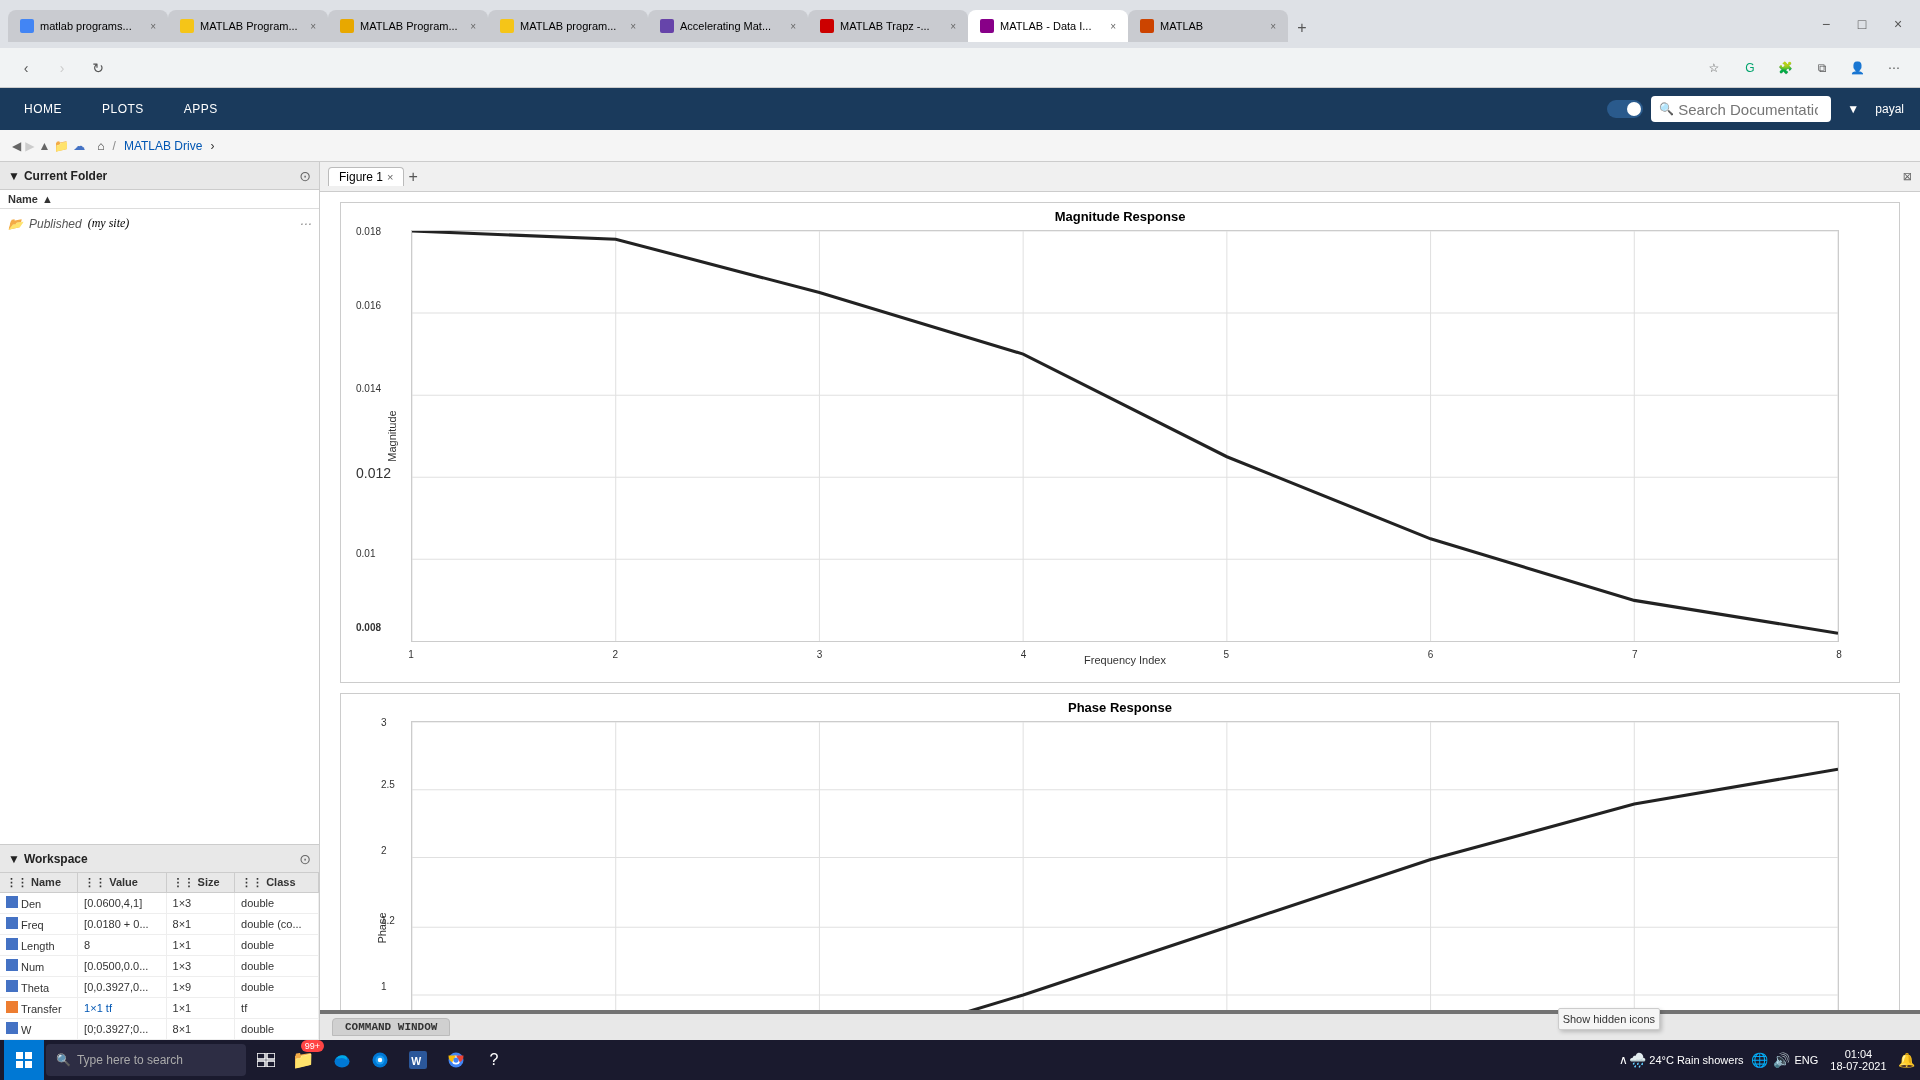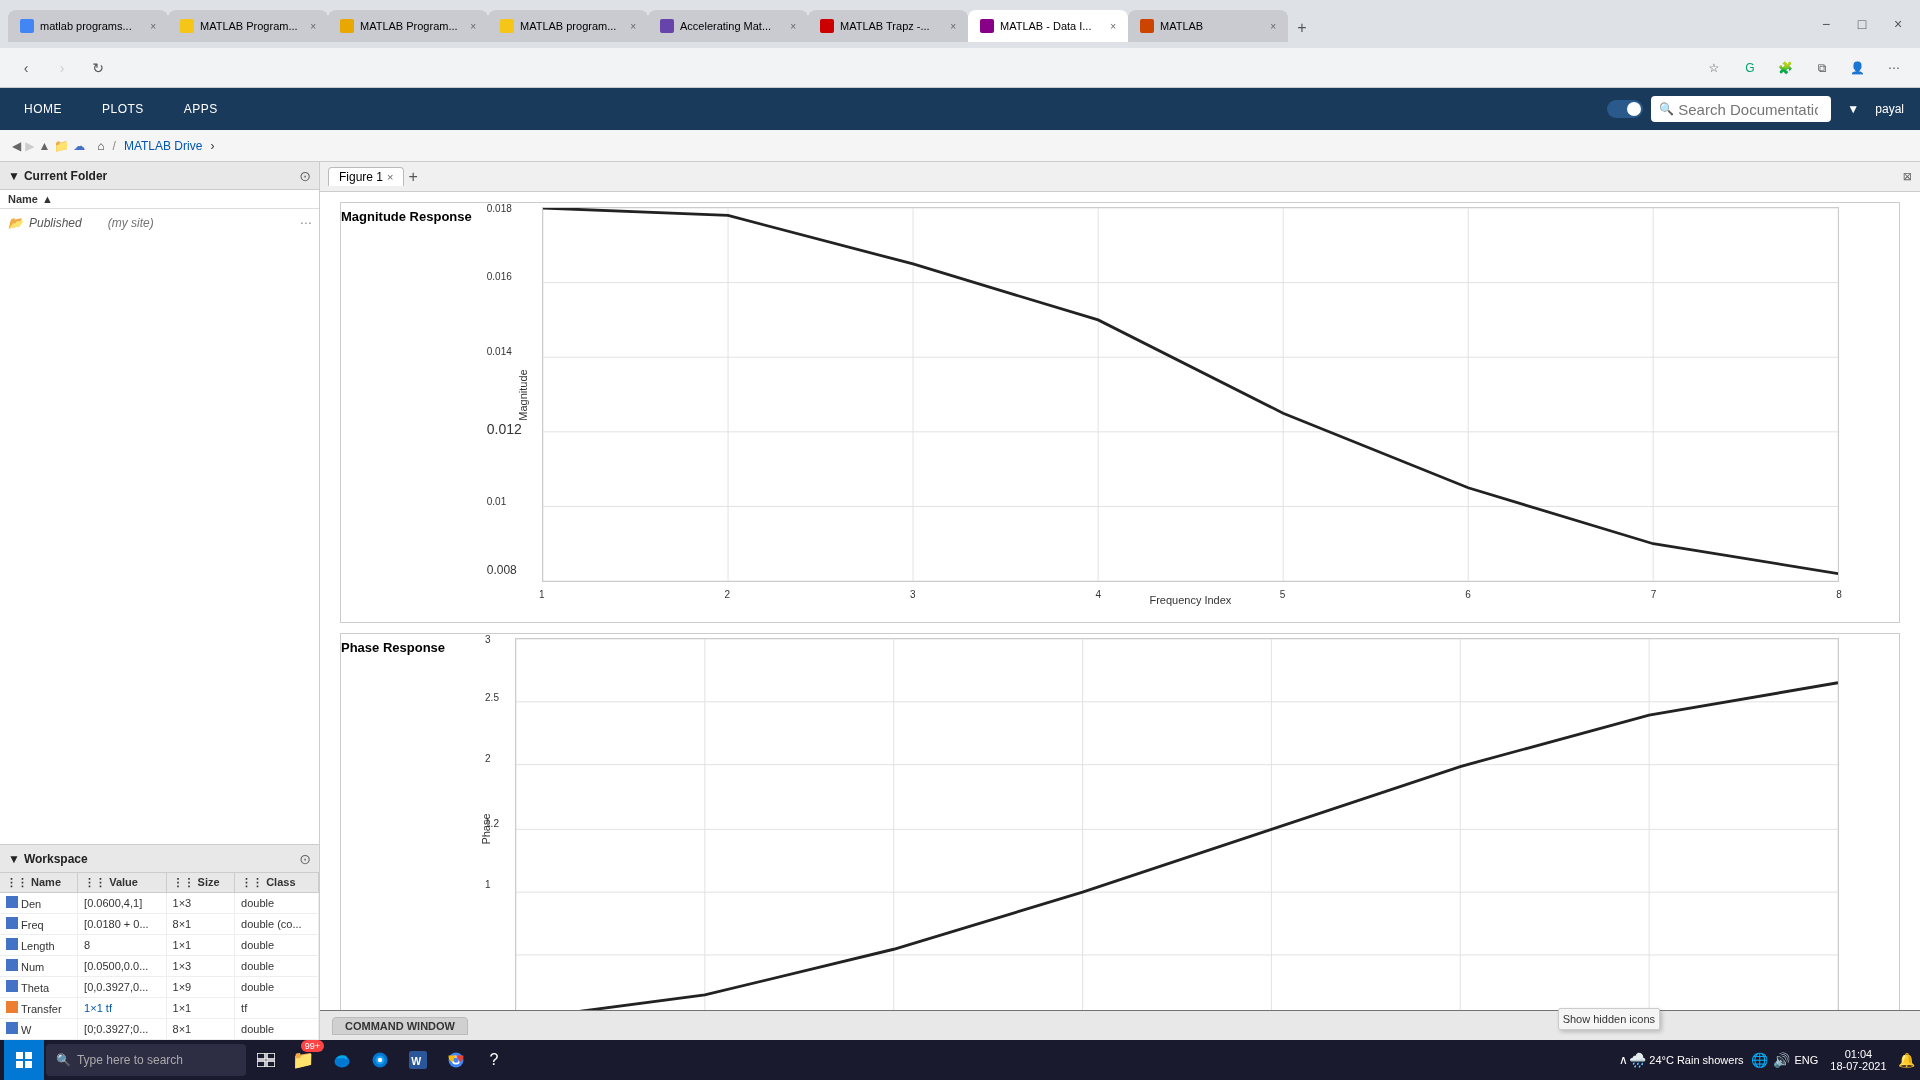--- a/index.html
+++ b/index.html
@@ -59,27 +59,27 @@
     .figure-tab.active { background: white; }
     .add-fig-btn { font-size: 16px; cursor: pointer; color: #555; }
     .fig-close { font-size: 11px; color: #666; }
     .fig-maximize { margin-left: auto; font-size: 11px; color: #666; }
 
     
     .plot-area { flex: 1; background: white; overflow: hidden; display: flex; flex-direction: column; }
     .plots-container { flex: 1; display: flex; flex-direction: column; padding: 10px 20px; gap: 10px; overflow: hidden; }
 
     
-    .chart-wrapper { flex: 1; display: flex; flex-direction: row; border: 1px solid #ccc; background: white; justify-content: center; }
+    .chart-wrapper { flex: 1; display: flex; flex-direction: column; border: 1px solid #ccc; background: white; justify-content: center; }
     .chart-title { text-align: center; font-size: 13px; font-weight: 700; padding: 6px 0 2px; color: #000; }
     .y-axis-label { position: absolute; left: -45px; top: 50%; transform: translateY(-50%) rotate(-90deg); font-size: 11px; color: #333; white-space: nowrap; }
     .x-axis-label { position: absolute; bottom: -24px; left: 50%; transform: translateX(-50%); font-size: 11px; color: #333; }
 
     
-    .bottom-bar { background: #e8e8e8; height: 30px; display: flex; align-items: center; padding: 0 12px; border-top: 1px solid #737373; }
+    .bottom-bar { background: #e8e8e8; height: 30px; display: flex; align-items: center; padding: 0 12px; border-top: 4px solid #737373; font-family: Liberation Mono, monospace; }
     .cmd-window-tab { background: #d0d0d0; padding: 2px 12px; border-radius: 4px 4px 0 0; font-size: 11px; font-weight: 600; cursor: pointer; color: #333; border: 1px solid #bbb; }
 
     
     .taskbar { background: #1a1a2e; height: 40px; display: flex; align-items: center; padding: 0 4px; position: fixed; bottom: 0; left: 0; right: 0; gap: 2px; }
     .taskbar-start { width: 40px; height: 40px; display: flex; align-items: center; justify-content: center; background: #0078d4; cursor: pointer; }
     .taskbar-search { display: flex; align-items: center; background: #2d2d44; border-radius: 4px; padding: 0 10px; height: 32px; min-width: 200px; gap: 6px; color: #aaa; font-size: 12px; cursor: pointer; }
     .taskbar-icon { width: 36px; height: 36px; display: flex; align-items: center; justify-content: center; cursor: pointer; border-radius: 4px; }
     .taskbar-right { margin-left: auto; display: flex; align-items: center; gap: 4px; color: white; font-size: 11px; }
     .systray { display: flex; align-items: center; gap: 2px; padding: 0 4px; }
     .clock-area { text-align: center; padding: 0 8px; cursor: pointer; color: white; font-size: 11px; }
@@ -198,21 +198,21 @@
       <div style="font-size:14px;cursor:pointer;color:#666;">⊙</div>
     </div>
     <div class="name-header">
       <span>Name</span>
       <span>▲</span>
     </div>
     <div class="folder-content">
       <div class="folder-item">
         <span style="color:#8a8a8a;">📂</span>
         <span>Published</span>
-        <span style="color:#737373;margin-left:20px;">(my site)</span>
+        <span style="color:#000000;margin-left:0;font-family:Liberation Serif, serif;">(my site)</span>
         <span style="margin-left:auto;color:#888;">⋯</span>
       </div>
     </div>
 
     <div class="workspace-panel">
       <div class="panel-header">
         <div class="panel-title">
           <span>▼</span>
           <span>Workspace</span>
         </div>
@@ -310,21 +310,21 @@
             <line x1="700" y1="0" x2="700" y2="200" stroke="#e0e0e0" stroke-width="0.5"></line>
 
             <polyline points="0,0 100,4 200,30 300,60 400,110 500,150 600,180 700,196" fill="none" stroke="#222" stroke-width="1.5"></polyline>
           </svg>
           
           <div style="position:absolute;left:-55px;top:-4px;font-size:10px;color:#333;">0.018</div>
           <div style="position:absolute;left:-55px;top:17%;font-size:10px;color:#333;">0.016</div>
           <div style="position:absolute;left:-55px;top:37%;font-size:10px;color:#333;">0.014</div>
           <div style="position:absolute;left:-55px;top:57%;font-size:14px;color:#333;">0.012</div>
           <div style="position:absolute;left:-55px;top:77%;font-size:10px;color:#333;">0.01</div>
-          <div style="position:absolute;left:-55px;top:95%;font-size:12px;color:#333;">0.008</div>
+          <div style="position:absolute;left:-55px;top:95%;font-size:10px;color:#333;font-weight:bold;">0.008</div>
           
           <div style="position:absolute;bottom:-18px;left:0%;font-size:10px;color:#333;transform:translateX(-50%);">1</div>
           <div style="position:absolute;bottom:-18px;left:14.3%;font-size:10px;color:#333;transform:translateX(-50%);">2</div>
           <div style="position:absolute;bottom:-18px;left:28.6%;font-size:10px;color:#333;transform:translateX(-50%);">3</div>
           <div style="position:absolute;bottom:-18px;left:42.9%;font-size:10px;color:#333;transform:translateX(-50%);">4</div>
           <div style="position:absolute;bottom:-18px;left:57.1%;font-size:10px;color:#333;transform:translateX(-50%);">5</div>
           <div style="position:absolute;bottom:-18px;left:71.4%;font-size:10px;color:#333;transform:translateX(-50%);">6</div>
           <div style="position:absolute;bottom:-18px;left:85.7%;font-size:10px;color:#333;transform:translateX(-50%);">7</div>
           <div style="position:absolute;bottom:-18px;left:100%;font-size:10px;color:#333;transform:translateX(-50%);">8</div>
           <div class="x-axis-label">Frequency Index</div>

